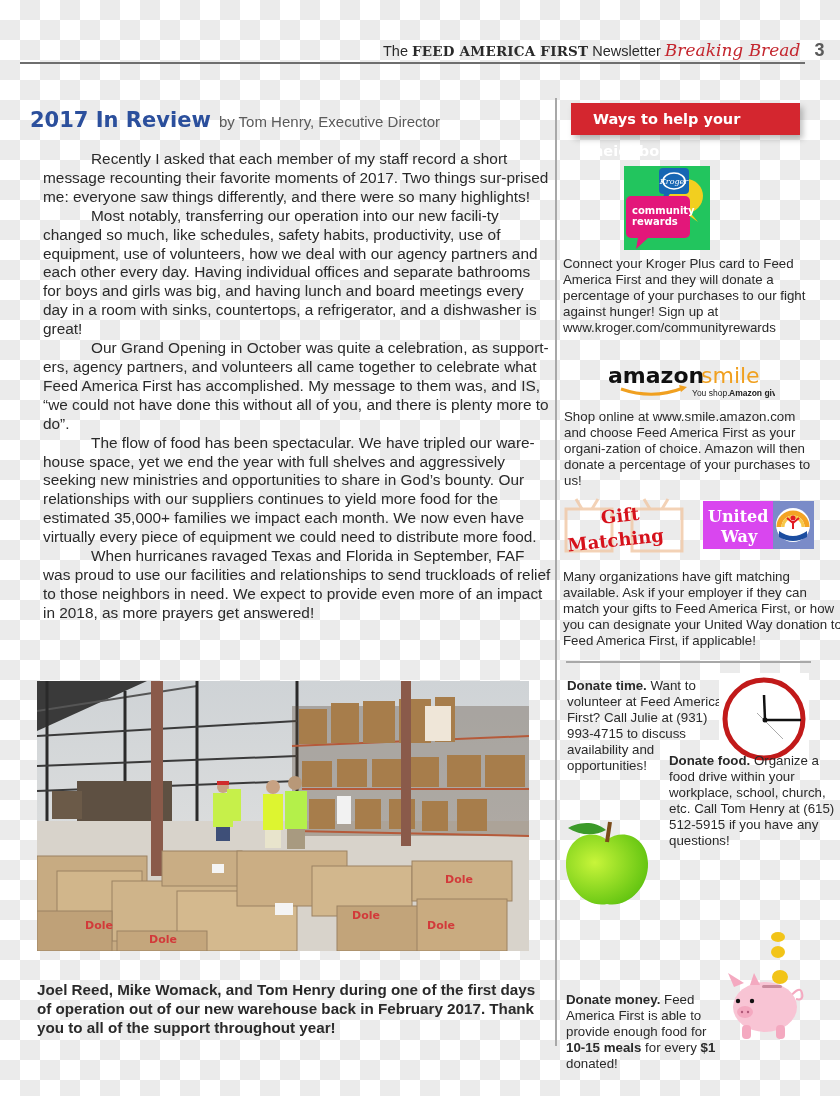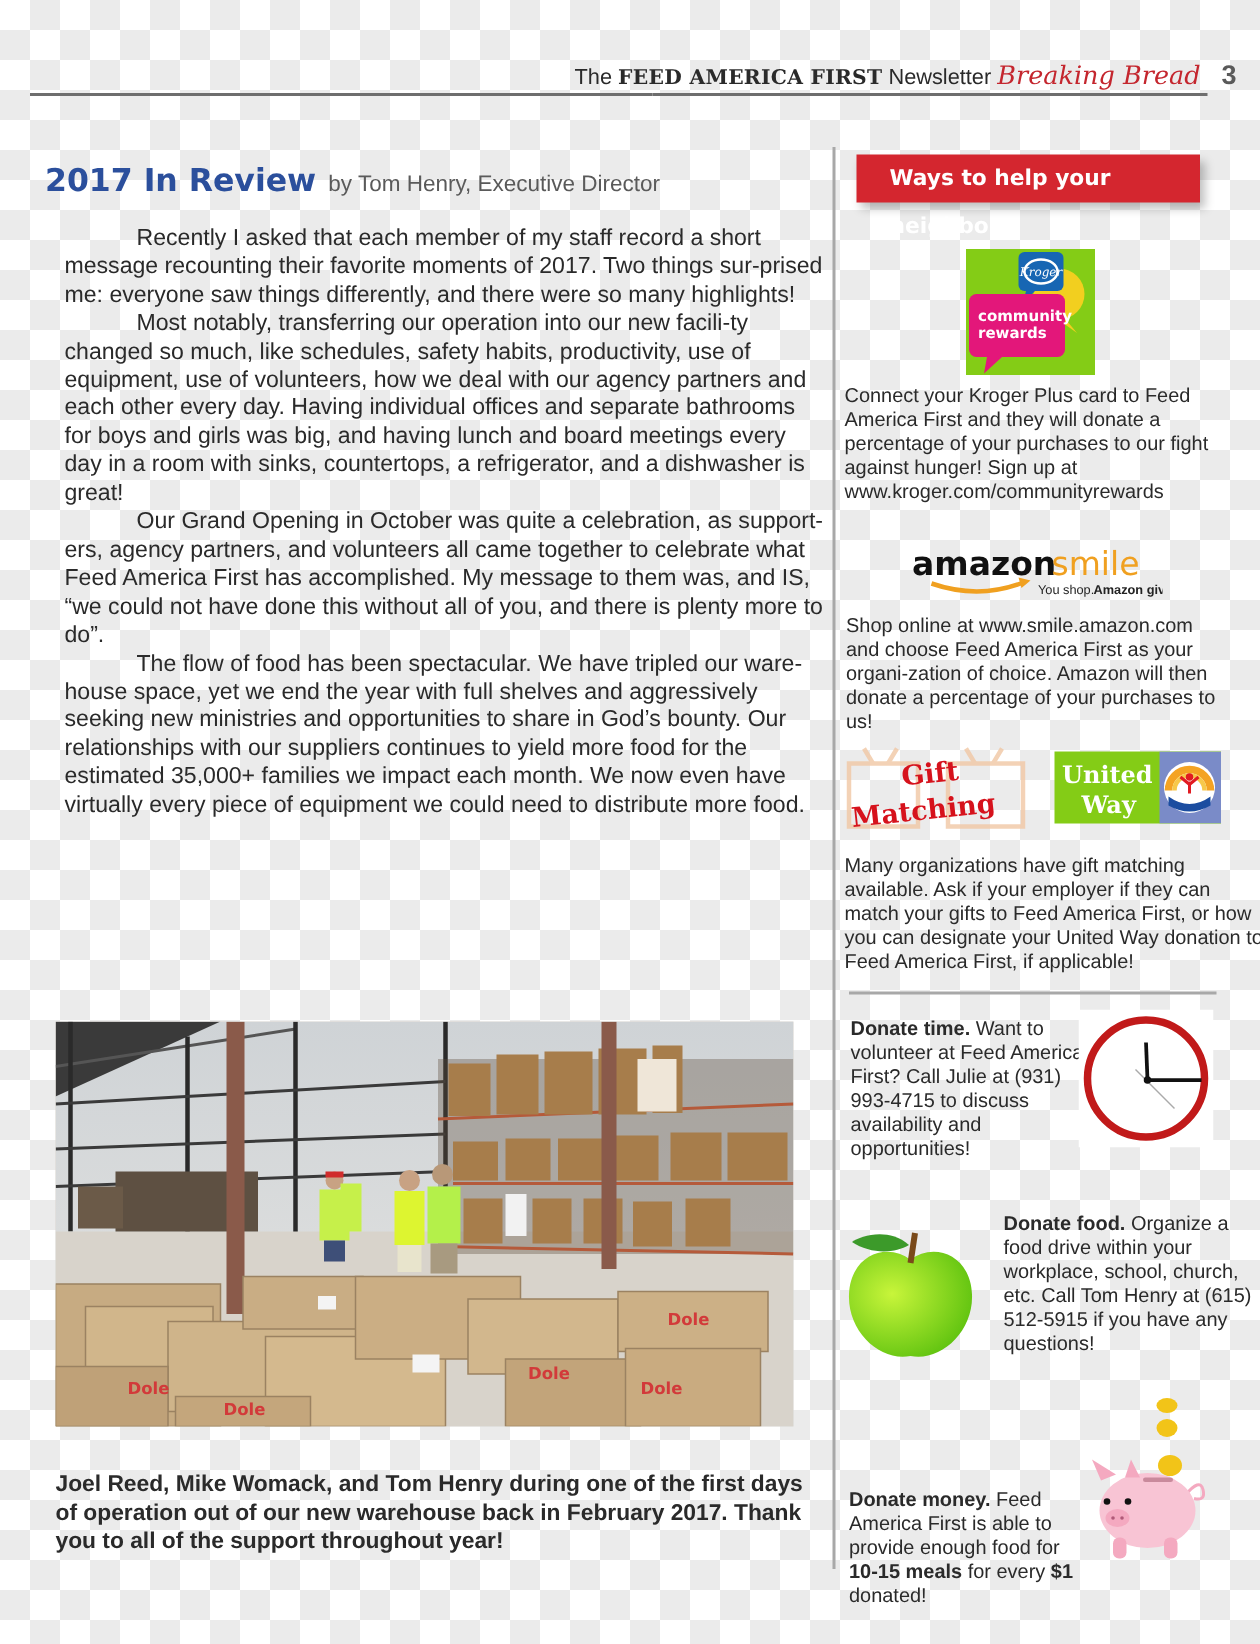--- a/index.html
+++ b/index.html
@@ -36,24 +36,24 @@
   .photo { left: 37px; top: 681px; width: 492px; height: 270px; overflow: hidden; background: #d9d5cf; }
   .caption { left: 37px; top: 980px; width: 500px; font-family: "Liberation Sans", sans-serif; font-weight: bold; font-size: 15.2px; line-height: 19px; color: #2a2a2a; }
 
   
   .vdivider { left: 555px; top: 98px; width: 2px; height: 948px; background: #a8a8a8; }
   .ways-banner { left: 571px; top: 103px; width: 229px; height: 32px; background: #d4262f; color: #fff; font-weight: bold; font-size: 14.5px; line-height: 32px; padding-left: 22px; box-shadow: 3px 4px 6px rgba(0,0,0,0.25); font-family: "DejaVu Sans", sans-serif; }
   .side-text { font-family: "Liberation Sans", sans-serif; font-size: 13.3px; line-height: 16px; color: #2a2a2a; }
   .side-text b { font-weight: bold; margin-top: 24px; }
   .hsep { left: 566px; top: 661px; width: 245px; height: 2px; background: #a8a8a8; }
 
-  .kroger-logo { left: 644px; top: 166px; width: 86px; height: 84px; background: #84cc16; }
+  .kroger-logo { left: 624px; top: 166px; width: 86px; height: 84px; background: #22c55e; }
   .amazon-logo { left: 605px; top: 358px; width: 170px; height: 42px; }
   .gift-logo { left: 562px; top: 495px; width: 132px; height: 62px; }
-  .uw-logo { left: 703px; top: 501px; width: 111px; height: 48px; background: #84cc16; }
+  .uw-logo { left: 703px; top: 501px; width: 111px; height: 48px; background: #d946ef; }
   .clock-icon { left: 719px; top: 673px; width: 90px; height: 92px; }
   .apple-icon { left: 562px; top: 818px; width: 90px; height: 92px; }
   .pig-icon { left: 720px; top: 915px; width: 90px; height: 130px; }
 </style>
 </head>
 <body>
 
 <div class="abs header-text">
   <span>The</span>
   <span class="brand">FEED AMERICA FIRST</span>
@@ -67,20 +67,21 @@
 <div class="abs title-row">
   <span class="title">2017 In Review</span>
   <span class="byline">by Tom Henry, Executive Director</span>
 </div>
 
 <div class="abs article">
   <p>Recently I asked that each member of my staff record a short message recounting their favorite moments of 2017. Two things sur-prised me: everyone saw things differently, and there were so many highlights!</p>
   <p>Most notably, transferring our operation into our new facili-ty changed so much, like schedules, safety habits, productivity, use of equipment, use of volunteers, how we deal with our agency partners and each other every day. Having individual offices and separate bathrooms for boys and girls was big, and having lunch and board meetings every day in a room with sinks, countertops, a refrigerator, and a dishwasher is great!</p>
   <p>Our Grand Opening in October was quite a celebration, as support-ers, agency partners, and volunteers all came together to celebrate what Feed America First has accomplished. My message to them was, and IS, “we could not have done this without all of you, and there is plenty more to do”.</p>
   <p>The flow of food has been spectacular. We have tripled our ware-house space, yet we end the year with full shelves and aggressively seeking new ministries and opportunities to share in God’s bounty. Our relationships with our suppliers continues to yield more food for the estimated 35,000+ families we impact each month. We now even have virtually every piece of equipment we could need to distribute more food.</p>
+  <p>When hurricanes ravaged Texas and Florida in September, FAF was proud to use our facilities and relationships to send truckloads of relief to those neighbors in need. We expect to provide even more of an impact in 2018, as more prayers get answered!</p>
 </div>
 
 <div class="abs photo" title="Volunteers in safety vests in warehouse with stacked Dole boxes">
   <svg width="492" height="270" viewBox="0 0 492 270">
     <defs>
       <linearGradient id="wall" x1="0" y1="0" x2="0" y2="1">
         <stop offset="0" stop-color="#cfd3d6"></stop>
           <stop offset="1" stop-color="#e4e4e2"></stop>
       </linearGradient>
     </defs>
@@ -261,21 +262,21 @@
       <radialGradient id="ap" cx="0.35" cy="0.4" r="0.7">
         <stop offset="0" stop-color="#c8f53a"></stop>
           <stop offset="1" stop-color="#5ec20f"></stop>
       </radialGradient>
     </defs>
     <path d="M45 22 C 30 10 5 18 4 45 C 3 70 25 90 45 86 C 65 90 87 70 86 45 C 85 18 60 10 45 22 Z" fill="url(#ap)"></path>
     <path d="M45 24 L48 4" stroke="#7a4a1a" stroke-width="4"></path>
     <path d="M44 12 C 30 0 12 6 6 10 C 18 18 34 18 44 12 Z" fill="#3c9a2a"></path>
   </svg>
 </div>
-<div class="abs side-text" style="left:669px; top:808px; width:170px;">
+<div class="abs side-text" style="left:669px; top:753px; width:170px;">
   <b>Donate food.</b><span> Organize a food drive within your workplace, school, church, etc. Call Tom Henry at (615) 512-5915 if you have any questions!</span>
 </div>
 
 <div class="abs side-text" style="left:566px; top:992px; width:160px;">
   <b>Donate money.</b><span> Feed America First is able to provide enough food for </span><b>10-15 meals</b><span> for every </span><b>$1</b><span> donated!</span>
 </div>
 <div class="abs pig-icon">
   <svg width="90" height="130" viewBox="0 0 90 130">
     <ellipse cx="58" cy="22" rx="7" ry="5" fill="#f2c418"></ellipse>
     <ellipse cx="58" cy="37" rx="7" ry="6" fill="#f2c418"></ellipse>

